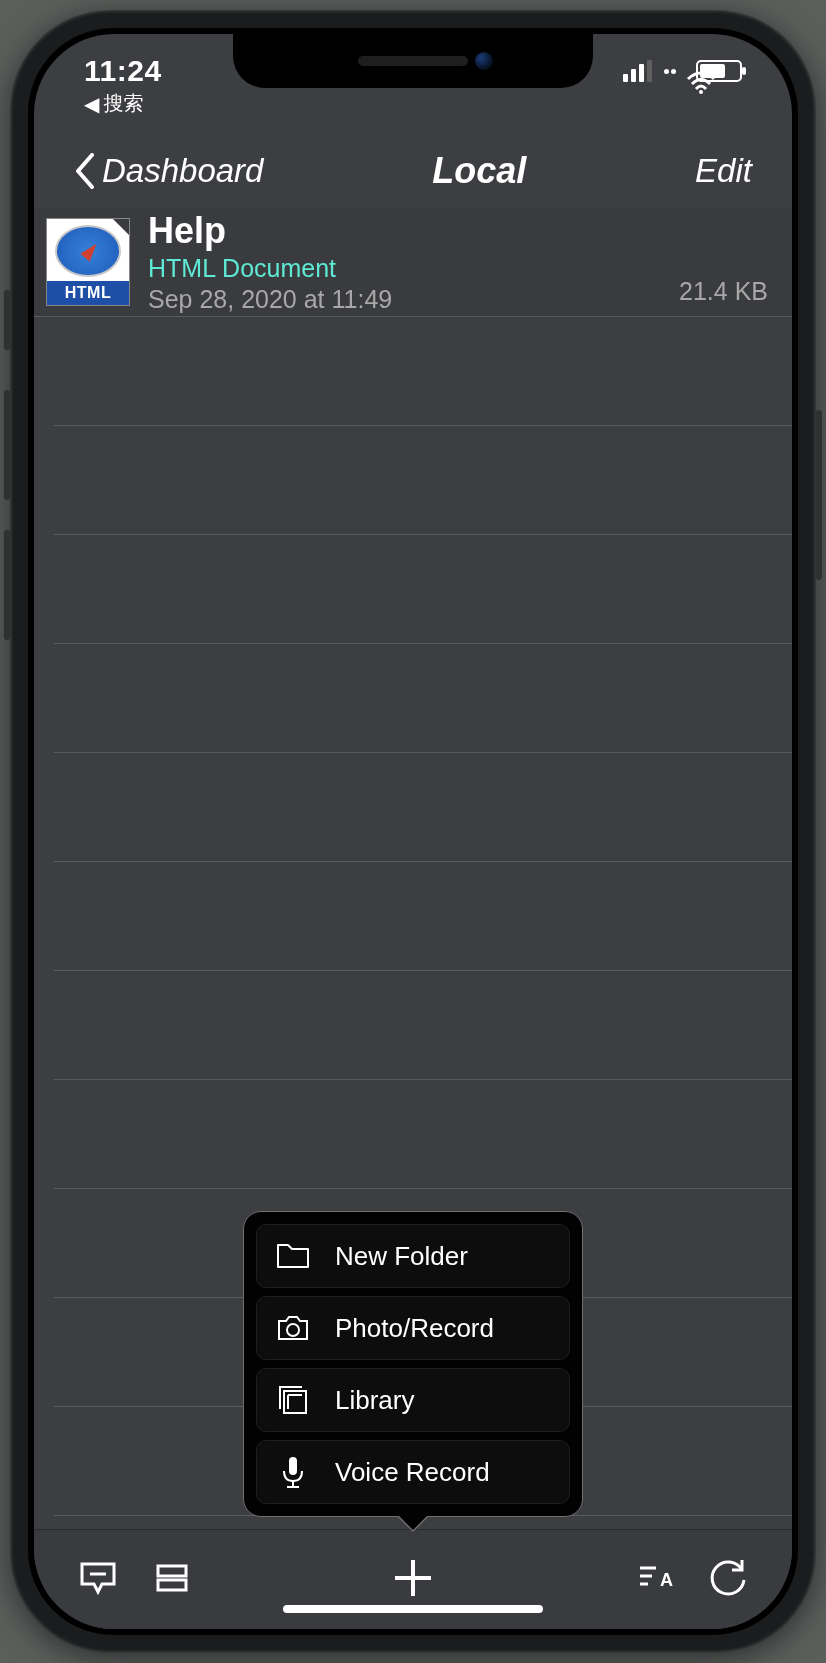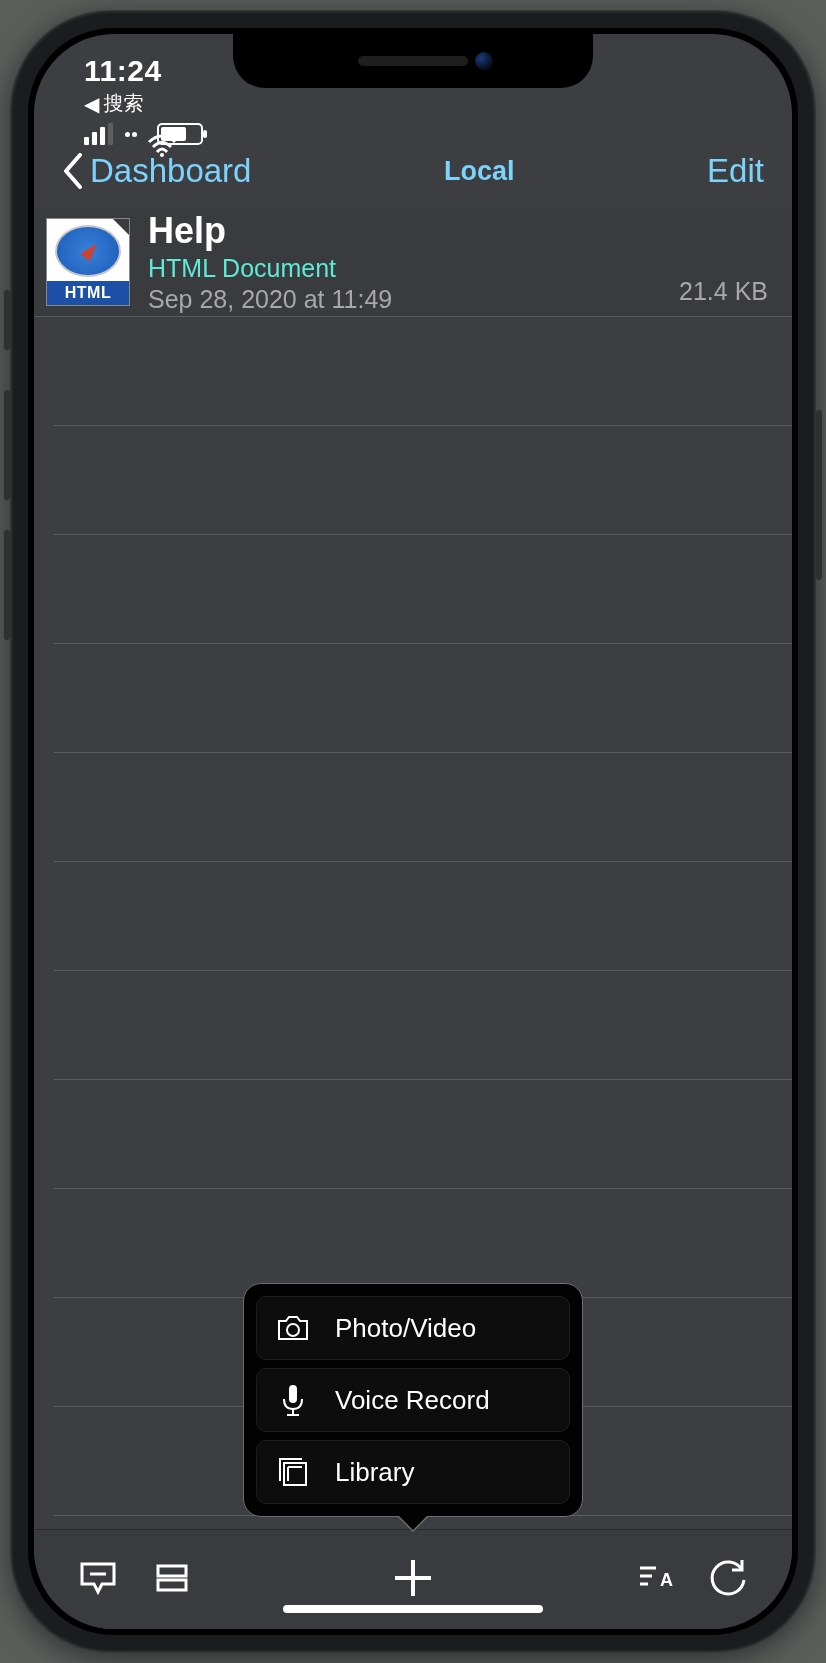--- a/index.html
+++ b/index.html
@@ -73,21 +73,20 @@
     height: 100px;
     display: flex;
     justify-content: space-between;
     align-items: flex-start;
     padding: 20px 50px 0 50px;
     color: #fff;
     font-size: 28px;
     font-weight: 600;
     position: relative;
     z-index: 10;
-    flex-direction: column;
   }
   .status-left { display:flex; flex-direction:column; align-items:flex-start; }
   .status-time { font-size: 30px; letter-spacing: 0.5px; }
   .status-back { font-size: 20px; font-weight:400; display:flex; align-items:center; gap:4px; margin-top:2px; }
   .status-right { display:flex; align-items:center; gap:10px; margin-top:6px; }
   .signal { display:flex; align-items:flex-end; gap:3px; height:22px; }
   .signal span { width:5px; background:#fff; border-radius:1px; }
   .signal span:nth-child(1){height:8px;}
   .signal span:nth-child(2){height:13px;}
   .signal span:nth-child(3){height:18px;}
@@ -105,27 +104,28 @@
     content:''; position:absolute; right:-6px; top:5px; width:4px; height:8px; background:#fff; border-radius:2px;
   }
   .battery-fill { position:absolute; left:2px; top:2px; bottom:2px; width:60%; background:#fff; border-radius:2px; }
 
   
   .navbar {
     height: 74px;
     display:flex;
     align-items:center;
     justify-content:space-between;
-    padding: 0 28px;
-    color:#7dd3fc;
+    padding: 0 40px;
+    color:#ffffff;
     font-size: 33px;
+    font-style: italic;
   }
   .nav-left { display:flex; align-items:center; gap:6px; font-weight:400; }
   .nav-left svg { width:22px; height:36px; }
-  .nav-title { font-weight:700; font-size:27px; }
+  .nav-title { font-weight:700; font-size:36px; }
   .nav-right { font-weight:400; }
 
   
   .content {
     flex:1;
     background: #3d3e41;
     overflow: hidden;
     position: relative;
   }
   .row {
@@ -328,48 +328,56 @@
         <div class="row"></div>
         <div class="row"></div>
         <div class="row"></div>
         <div class="row"></div>
       </div>
 
       <div class="popup">
         <div class="popup-item">
           <div class="pi-icon">
             <svg viewBox="0 0 38 38">
+                <path d="M4 12 L4 30 L34 30 L34 12 L18 12 L14 8 L4 8 Z" stroke-linejoin="round"></path>
+              </svg>
+          </div>
+          <span>New Folder</span>
+        </div>
+        <div class="popup-item">
+          <div class="pi-icon">
+            <svg viewBox="0 0 38 38">
                 <path d="M5 12 L12 12 L15 8 L23 8 L26 12 L33 12 L33 30 L5 30 Z"></path>
                 <circle cx="19" cy="21" r="6"></circle>
               </svg>
           </div>
-          <span>Photo/Video</span>
+          <span>Photo/Record</span>
+        </div>
+        <div class="popup-item">
+          <div class="pi-icon">
+            <svg viewBox="0 0 38 38">
+                <rect x="10" y="10" width="22" height="22"></rect>
+                <path d="M6 28 L6 6 L28 6"></path>
+                <line x1="14" y1="14" x2="14" y2="28"></line>
+                <line x1="14" y1="14" x2="28" y2="14"></line>
+              </svg>
+          </div>
+          <span>Library</span>
         </div>
         <div class="popup-item">
           <div class="pi-icon">
             <svg viewBox="0 0 38 38">
                 <rect x="15" y="4" width="8" height="18" rx="4" fill="#fff" stroke="none"></rect>
                 <path d="M10 18 Q10 28 19 28 Q28 28 28 18" fill="none"></path>
                 <line x1="19" y1="28" x2="19" y2="34"></line>
                 <line x1="13" y1="34" x2="25" y2="34"></line>
               </svg>
           </div>
           <span>Voice Record</span>
         </div>
-        <div class="popup-item">
-          <div class="pi-icon">
-            <svg viewBox="0 0 38 38">
-                <rect x="10" y="10" width="22" height="22"></rect>
-                <path d="M6 28 L6 6 L28 6"></path>
-                <line x1="14" y1="14" x2="14" y2="28"></line>
-                <line x1="14" y1="14" x2="28" y2="14"></line>
-              </svg>
-          </div>
-          <span>Library</span>
-        </div>
       </div>
 
       <div class="toolbar">
         <div class="toolbar-group">
           <div>
             <svg viewBox="0 0 44 44">
                 <path d="M6 8 L38 8 L38 28 L26 28 L22 36 L18 28 L6 28 Z"></path>
                 <line x1="14" y1="18" x2="30" y2="18"></line>
               </svg>
           </div>

